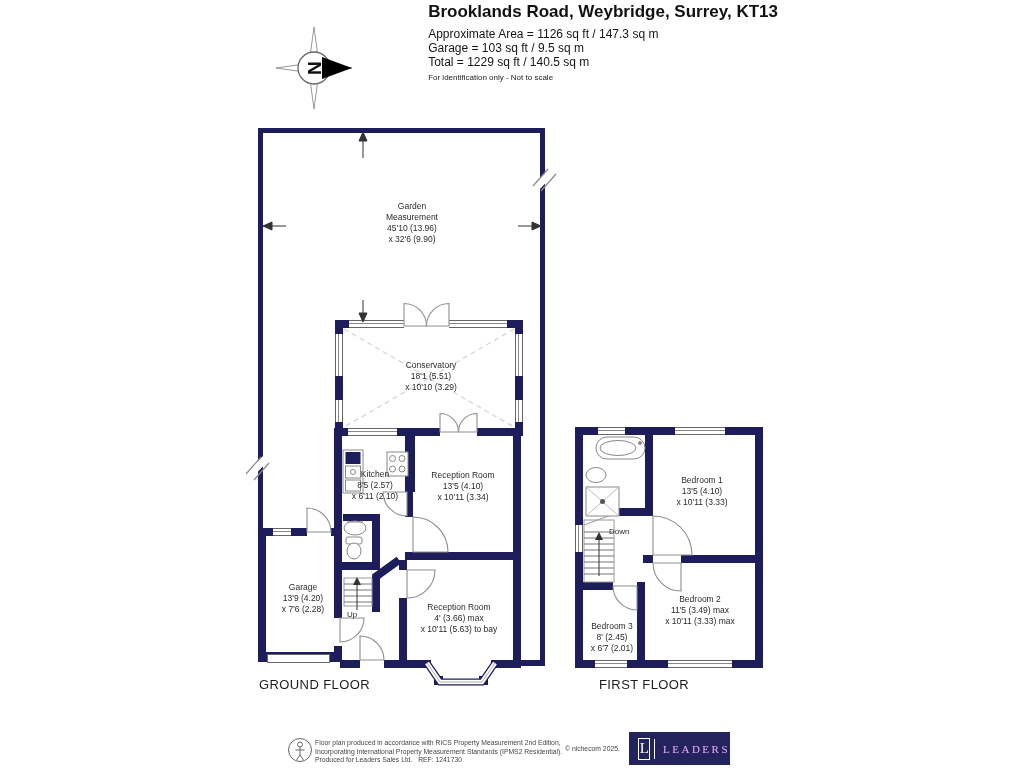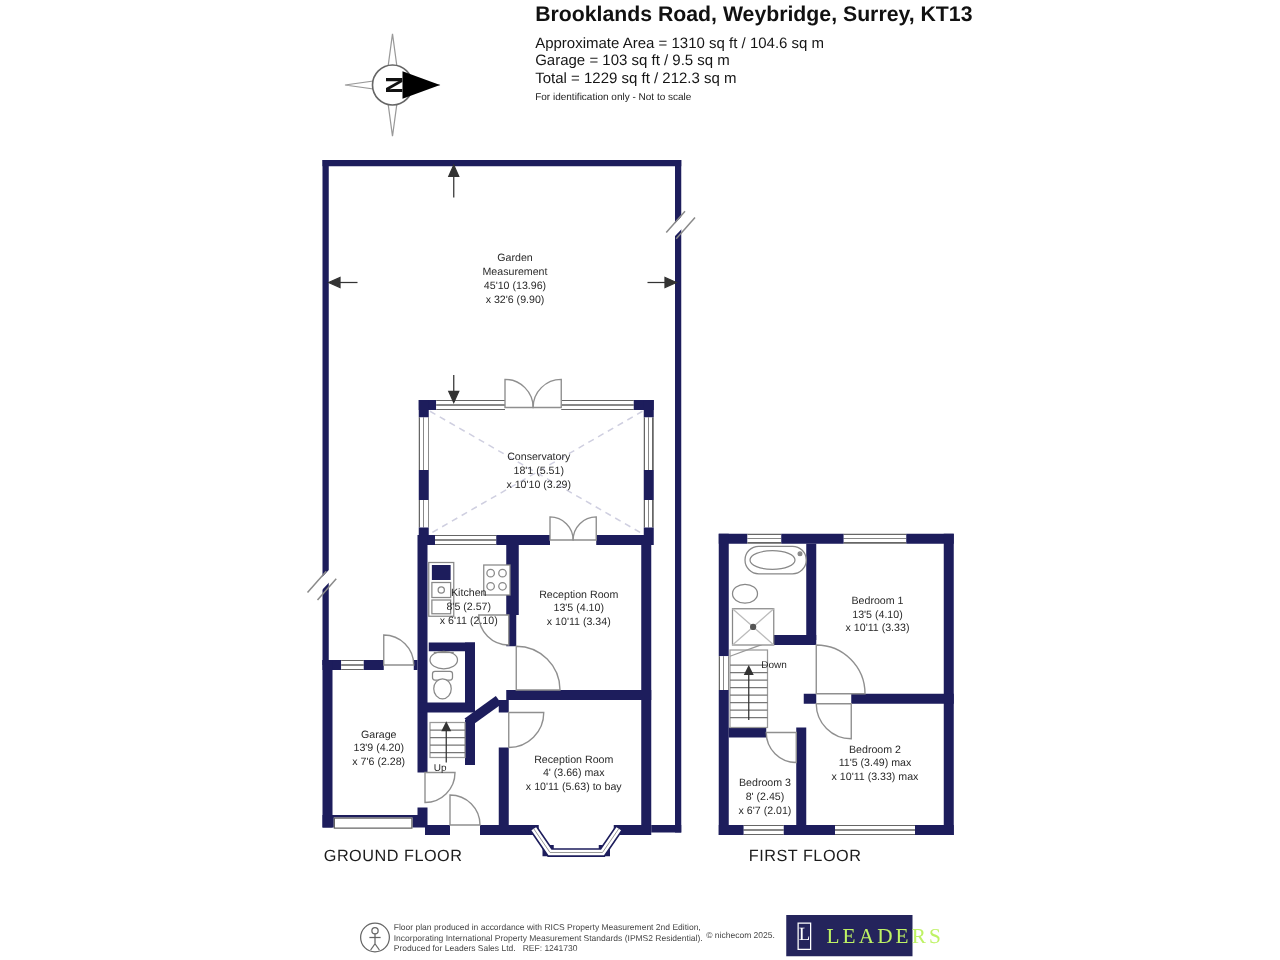--- a/index.html
+++ b/index.html
@@ -18,32 +18,32 @@
   .hdr .note{font-size:8px;margin-top:4px;color:#222;}
   .stair-label{position:absolute;font-size:8px;color:#2a2a2a;}
   .ftr-text{position:absolute;left:315px;top:739px;font-size:6.8px;line-height:8.6px;color:#454545;}
   .ftr-copy{position:absolute;left:565px;top:745px;font-size:6.8px;color:#454545;}
   .logo{position:absolute;left:629px;top:732px;width:101px;height:33px;background:#24245c;
         display:flex;align-items:center;}
   .logo .lbox{width:20px;height:20px;border:1px solid #fff;margin-left:9px;display:flex;
         align-items:center;justify-content:center;color:#fff;
         font-family:"Liberation Serif","DejaVu Serif",serif;font-size:15px;}
   .logo .ldiv{width:1px;height:20px;background:#fff;margin-left:4px;}
-  .logo .ltxt{color:#bef264;font-family:"Liberation Serif","DejaVu Serif",serif;
-        font-size:17px;letter-spacing:2.5px;margin-left:8px;}
+  .logo .ltxt{color:#f0abfc;font-family:"Liberation Serif","DejaVu Serif",serif;
+        font-size:11px;letter-spacing:2.5px;margin-left:8px;}
   svg{position:absolute;left:0;top:0;}
 </style>
 </head>
 <body>
 
 <div class="hdr">
   <h1>Brooklands Road, Weybridge, Surrey, KT13</h1>
-  <div class="aline">Approximate Area = 1310 sq ft / 104.6 sq m</div>
+  <div class="aline">Approximate Area = 1126 sq ft / 147.3 sq m</div>
   <div class="aline">Garage = 103 sq ft / 9.5 sq m</div>
-  <div class="aline">Total = 1229 sq ft / 212.3 sq m</div>
+  <div class="aline">Total = 1229 sq ft / 140.5 sq m</div>
   <div class="note">For identification only - Not to scale</div>
 </div>
 
 <svg class="abs" style="left:272px;top:24px" width="86" height="90">
   <polygon points="42,3 47,40 37,40" fill="#fff" stroke="#999" stroke-width="1"></polygon>
   <polygon points="42,85 47,48 37,48" fill="#fff" stroke="#999" stroke-width="1"></polygon>
   <polygon points="4,44 40,49 40,39" fill="#fff" stroke="#999" stroke-width="1"></polygon>
   <polygon points="80,44 44,49 44,39" fill="#fff" stroke="#999" stroke-width="1"></polygon>
   <circle cx="42" cy="44" r="16" fill="#fff" stroke="#666" stroke-width="1.3"></circle>
   <polygon points="50,33 80,44 50,55" fill="#000"></polygon>

